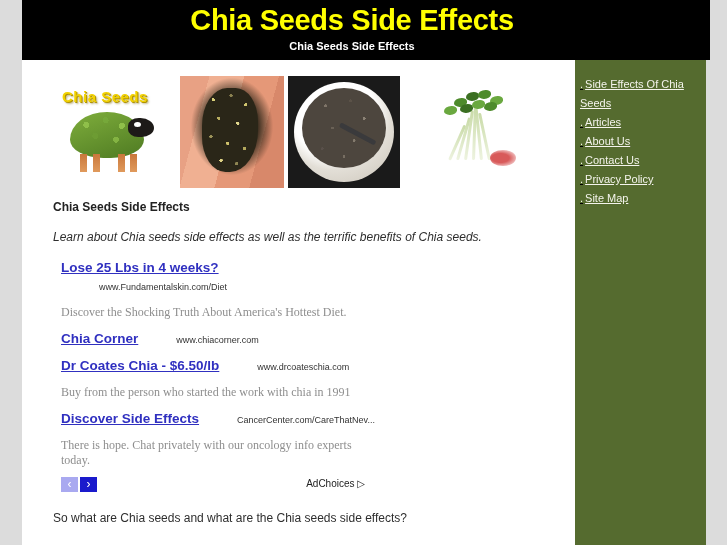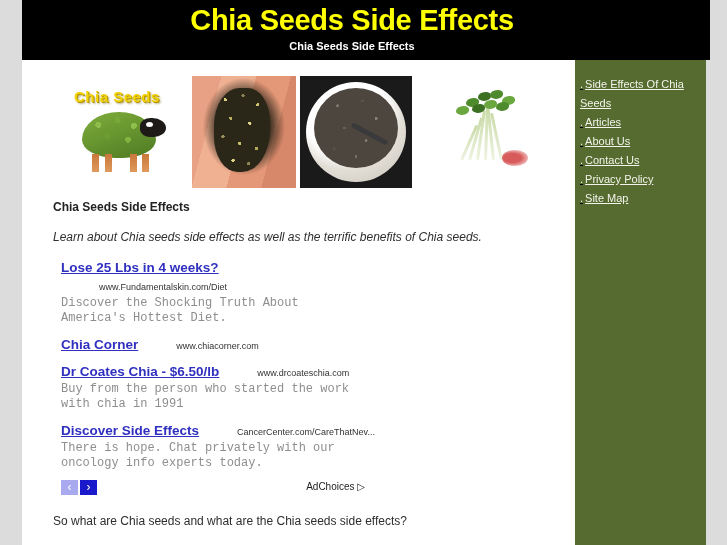--- a/index.html
+++ b/index.html
@@ -61,21 +61,21 @@
     left: 22px;
     top: 60px;
     width: 553px;
     height: 485px;
     background: #ffffff;
     overflow: hidden;
   }
   
   #banner {
     position: absolute;
-    left: 40px;
+    left: 28px;
     top: 16px;
     width: 480px;
     height: 116px;
   }
   .banner-img {
     position: absolute;
     top: 0;
     height: 112px;
     overflow: hidden;
     background: #ffffff;
@@ -282,22 +282,22 @@
     color: #333333;
     font-family: "Liberation Sans", sans-serif;
     margin-left: 3px;
     white-space: nowrap;
     padding-left: 35px;
   }
   .ad-desc {
     font-size: 12px;
     color: #8e8e8e;
     line-height: 15px;
-    font-family: Liberation Mono, monospace;
-    margin-top: 2px;
+    font-family: Liberation Serif, serif;
+    margin-top: 11px;
     max-width: 300px;
   }
   #ad-footer {
     position: relative;
     height: 20px;
     margin-top: 6px;
     width: 310px;
   }
   .ad-arrow {
     position: absolute;

